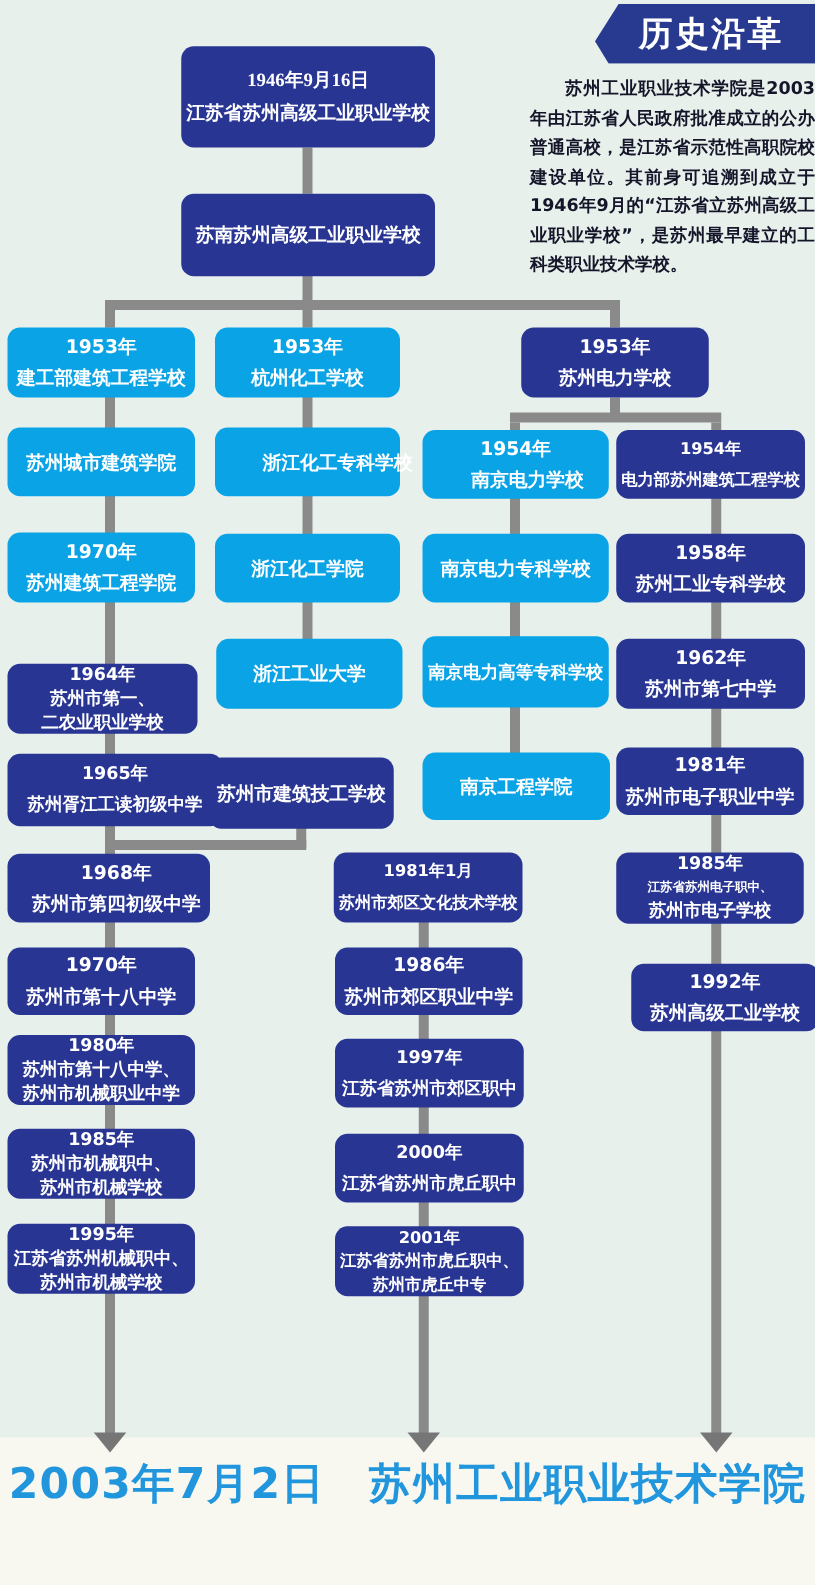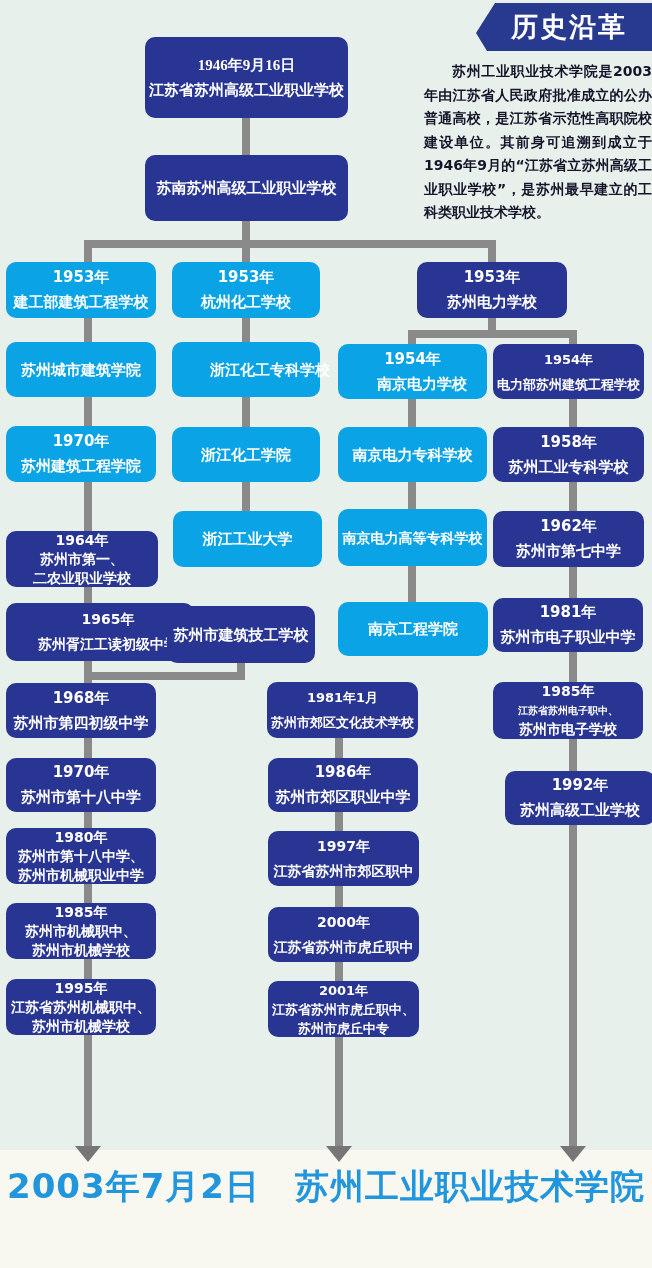--- a/index.html
+++ b/index.html
@@ -106,35 +106,35 @@
       <div class="node cyan" style="left: 173px; top: 511px; width: 149px; height: 56px;">
         <div style="font-size: 15px; line-height: 26px;">浙江工业大学</div>
       </div>
       <div class="node cyan" style="left: 338px; top: 509px; width: 149px; height: 57px;">
         <div style="font-size: 14px; line-height: 26px;">南京电力高等专科学校</div>
       </div>
       <div class="node navy" style="left: 493px; top: 511px; width: 151px; height: 56px;">
         <div style="font-size: 15px; line-height: 25px;">1962年</div>
         <div style="font-size: 15px; line-height: 25px;">苏州市第七中学</div>
       </div>
-      <div class="node navy" style="left: 6px; top: 603px; width: 172px; height: 58px; padding-left: 16px;">
+      <div class="node navy" style="left: 6px; top: 603px; width: 172px; height: 58px;">
         <div style="font-size: 14px; line-height: 25px;">1965年</div>
         <div style="font-size: 14px; line-height: 25px;">苏州胥江工读初级中学</div>
       </div>
       <div class="node navy" style="left: 167px; top: 606px; width: 148px; height: 57px;">
         <div style="font-size: 15px; line-height: 26px;">苏州市建筑技工学校</div>
       </div>
       <div class="node cyan" style="left: 338px; top: 602px; width: 150px; height: 54px;">
         <div style="font-size: 15px; line-height: 26px;">南京工程学院</div>
       </div>
       <div class="node navy" style="left: 493px; top: 598px; width: 150px; height: 54px;">
         <div style="font-size: 15px; line-height: 25px;">1981年</div>
         <div style="font-size: 15px; line-height: 25px;">苏州市电子职业中学</div>
       </div>
-      <div class="node navy" style="left: 6px; top: 683px; width: 150px; height: 55px;">
+      <div class="node navy" style="left: 6px; top: 683px; width: 150px; height: 55px; padding-left: 12px;">
         <div style="font-size: 15px; line-height: 25px;">1968年</div>
         <div style="font-size: 15px; line-height: 25px;">苏州市第四初级中学</div>
       </div>
       <div class="node navy" style="left: 267px; top: 682px; width: 151px; height: 56px;">
         <div style="font-size: 13px; line-height: 25px;">1981年1月</div>
         <div style="font-size: 13px; line-height: 25px;">苏州市郊区文化技术学校</div>
       </div>
       <div class="node navy" style="left: 493px; top: 682px; width: 150px; height: 57px;">
         <div style="font-size: 14px; line-height: 19px;">1985年</div>
         <div style="font-size: 10px; line-height: 19px;">江苏省苏州电子职中、</div>

